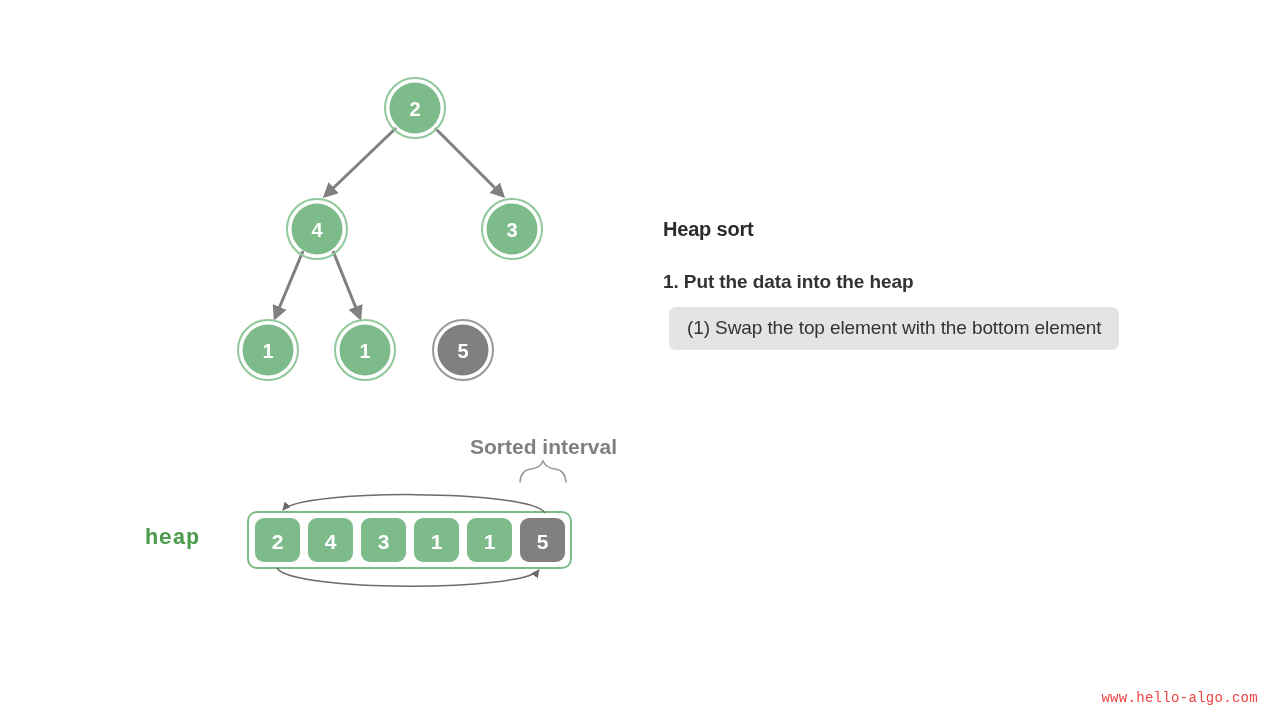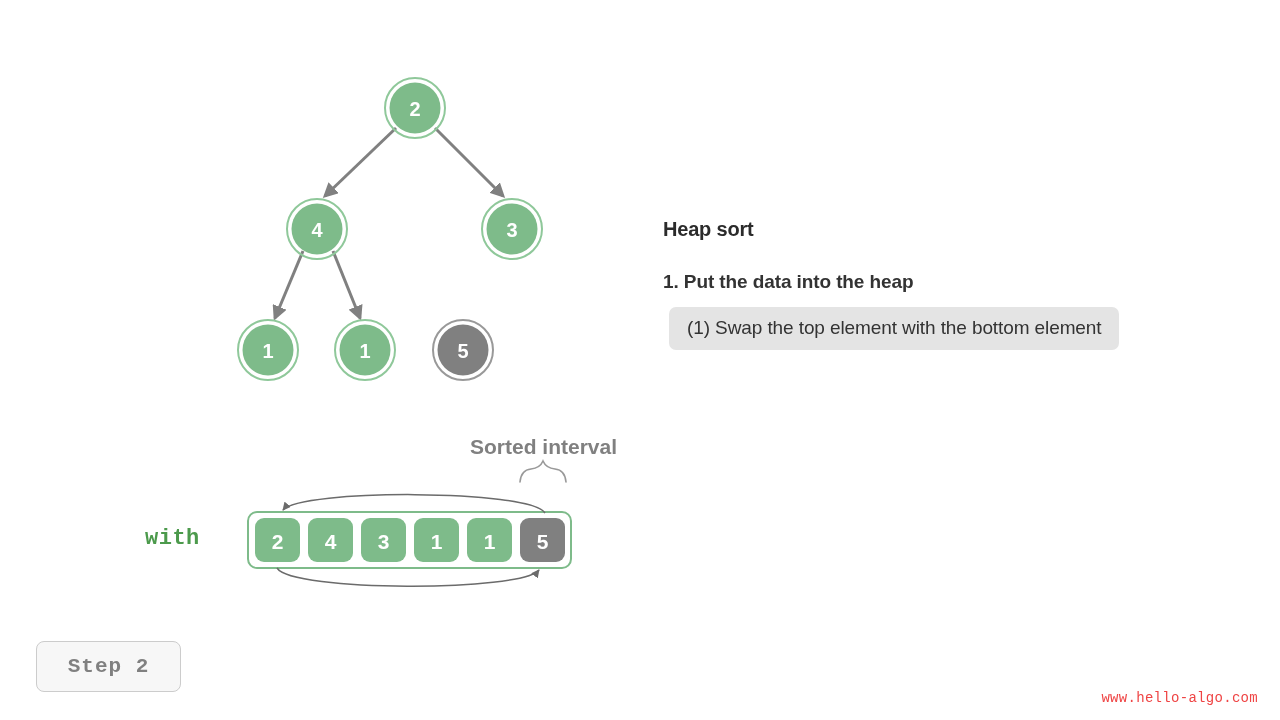--- a/index.html
+++ b/index.html
@@ -222,27 +222,26 @@
       <rect x="520" y="518" width="45" height="44" rx="9" ry="9" fill="#808080"></rect>
       <text class="cell-label" x="542.5" y="541">5</text>
     </g>
 
     <path d="M 545 513 C 530 489 300 489 283 510" fill="none" stroke="#6b6b6b" stroke-width="1.5" marker-end="url(#arrowArc)"></path>
     <path d="M 277 568 C 292 592 522 592 539 570" fill="none" stroke="#6b6b6b" stroke-width="1.5" marker-end="url(#arrowArc)"></path>
   </svg>
 
   <div id="sorted-caption">Sorted interval</div>
 
-  <div id="nums-label">with</div>
+  <div id="nums-label">heap</div>
 
   <div id="panel">
     <h1 class="panel-title">Heap sort</h1>
     <p class="panel-step">1. Put the data into the heap</p>
     <div class="panel-substep-wrap">
       <span class="panel-substep">(1) Swap the top element with the bottom element</span>
     </div>
   </div>
 
-  <div id="step-badge">Step 2</div>
 
   <div id="watermark">www.hello-algo.com</div>
 
 </div>
 
 </body></html>

